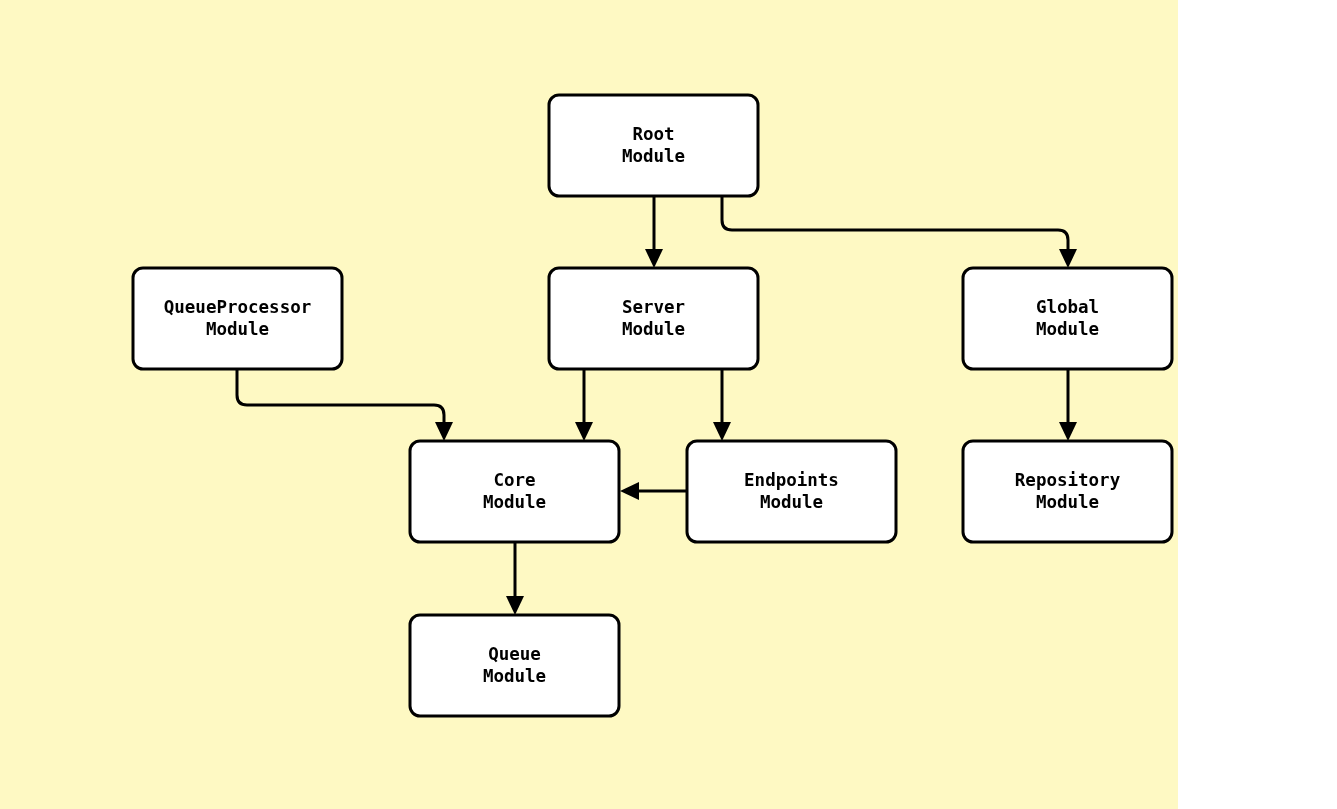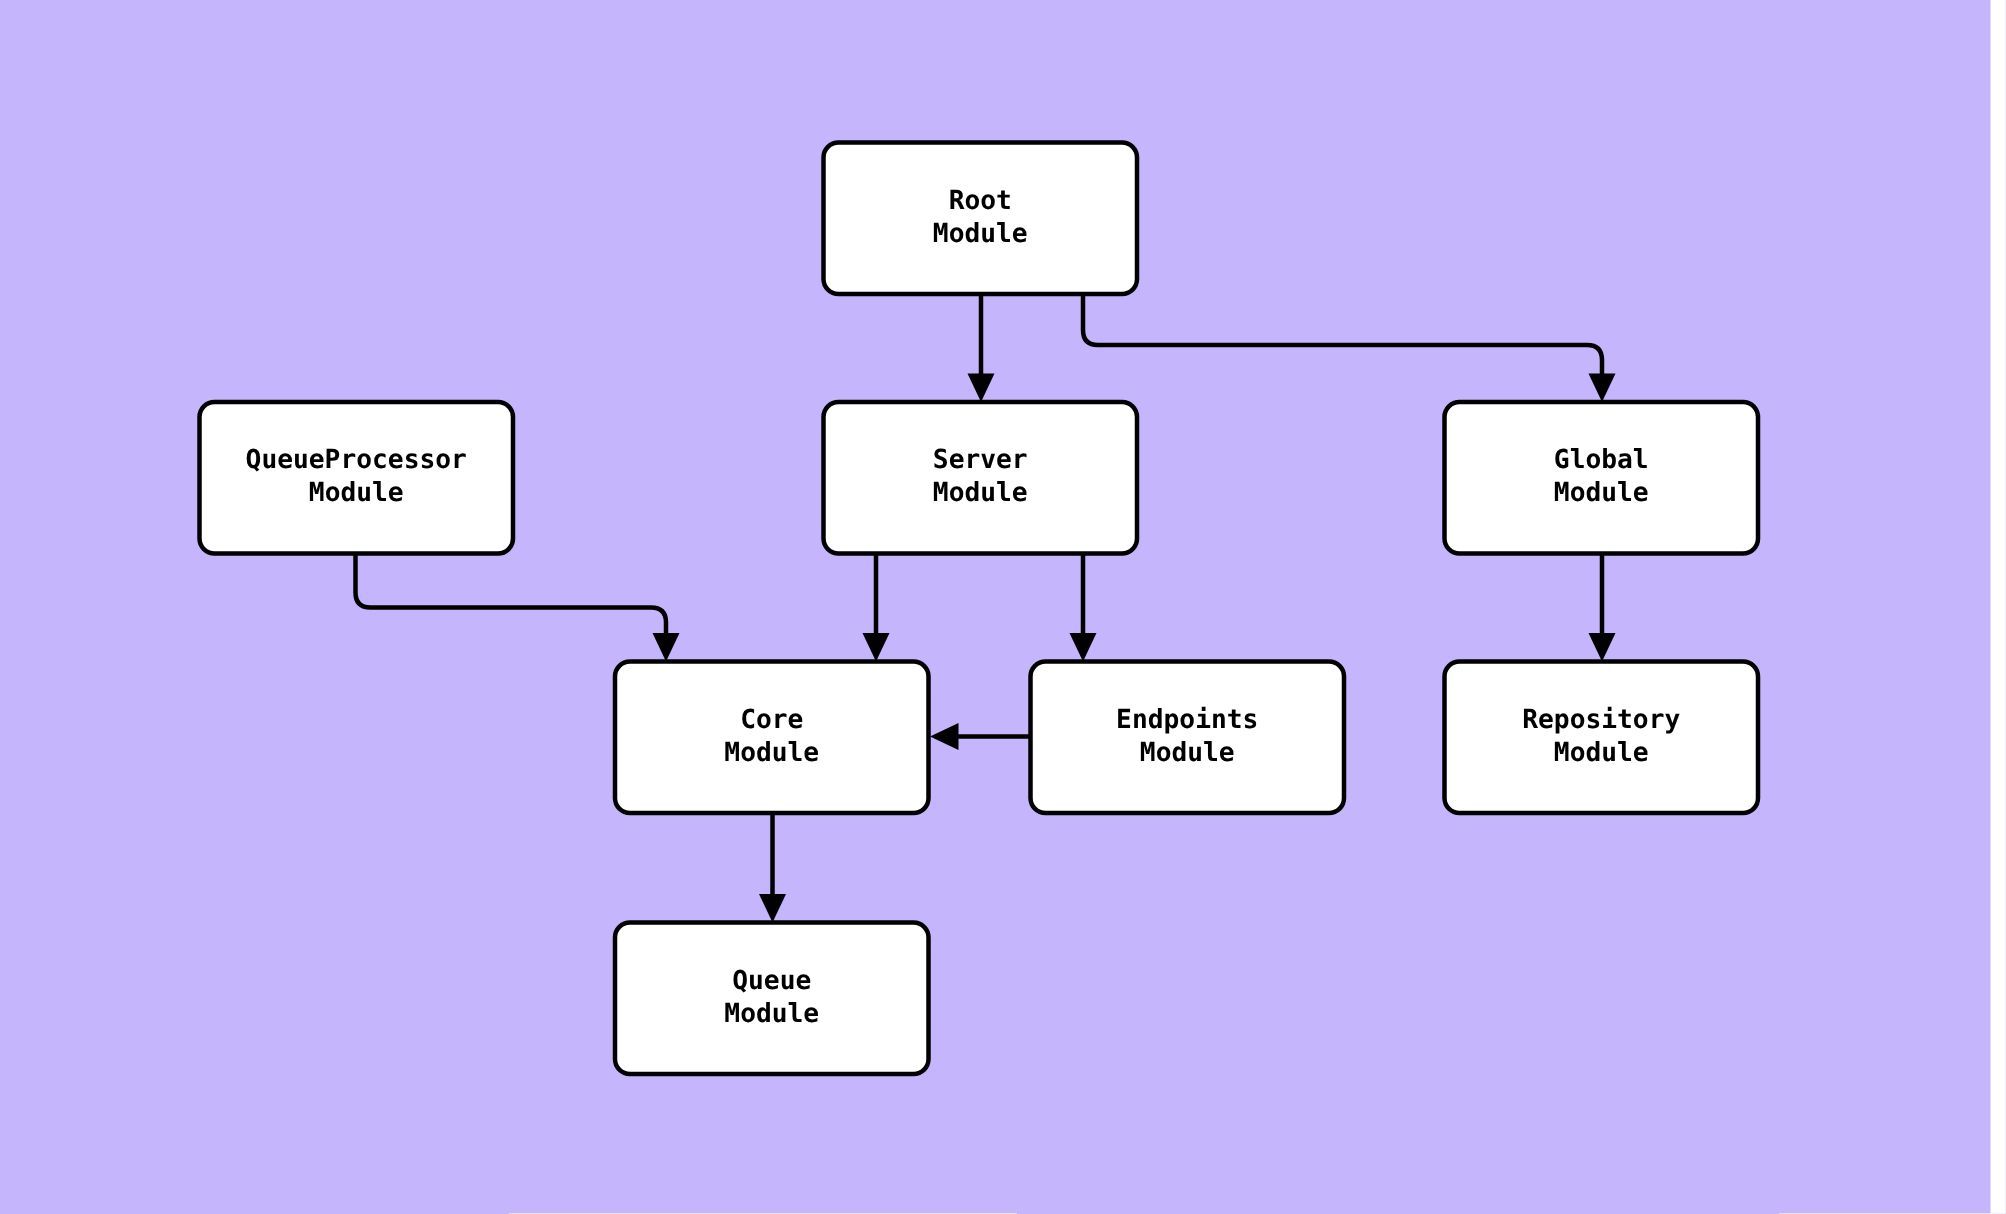--- a/index.html
+++ b/index.html
@@ -9,23 +9,23 @@
     background: #ffffff;
   }
   body {
     width: 1337px;
     height: 809px;
     overflow: hidden;
     font-family: "DejaVu Sans Mono", "Liberation Mono", monospace;
   }
   #diagram-root {
     position: relative;
-    width: 1327px;
+    width: 1178px;
     height: 809px;
-    background: #c4b5fd;
+    background: #fef9c3;
   }
   svg.diagram-canvas {
     position: absolute;
     top: 0;
     left: 0;
     width: 1337px;
     height: 809px;
     display: block;
   }
   .node-box {

